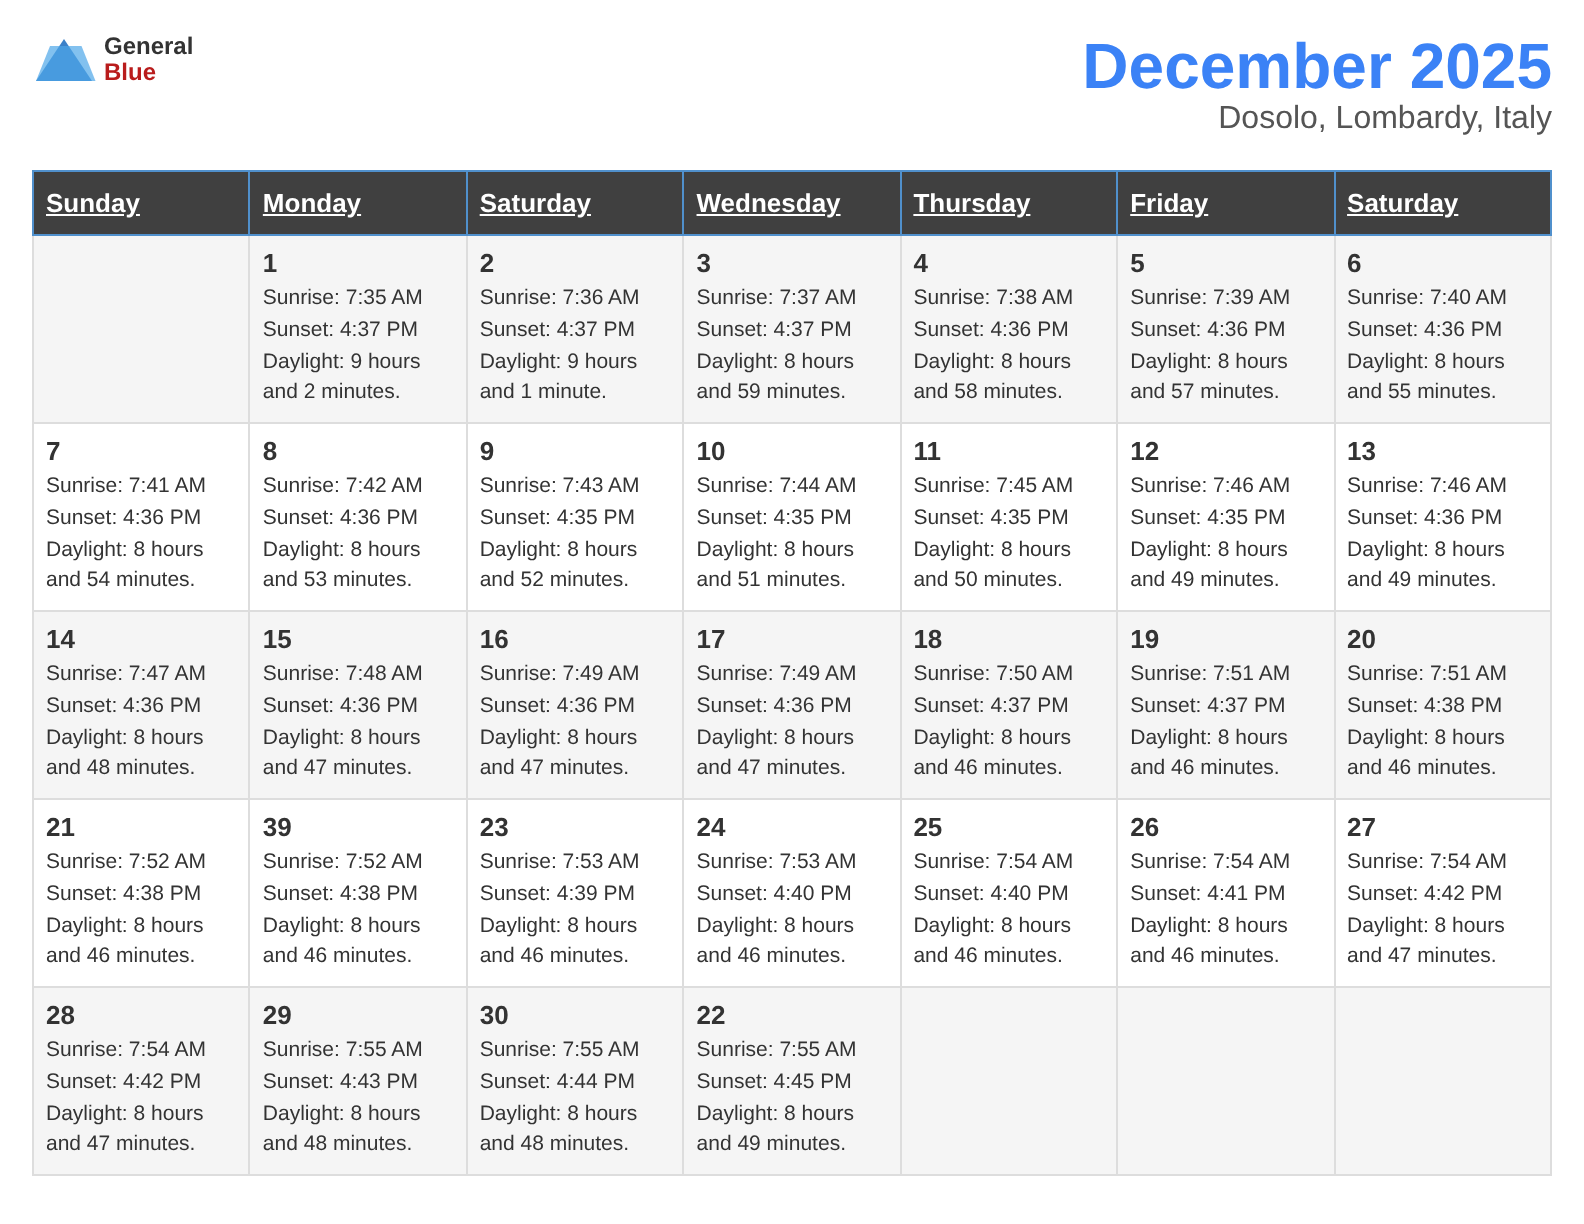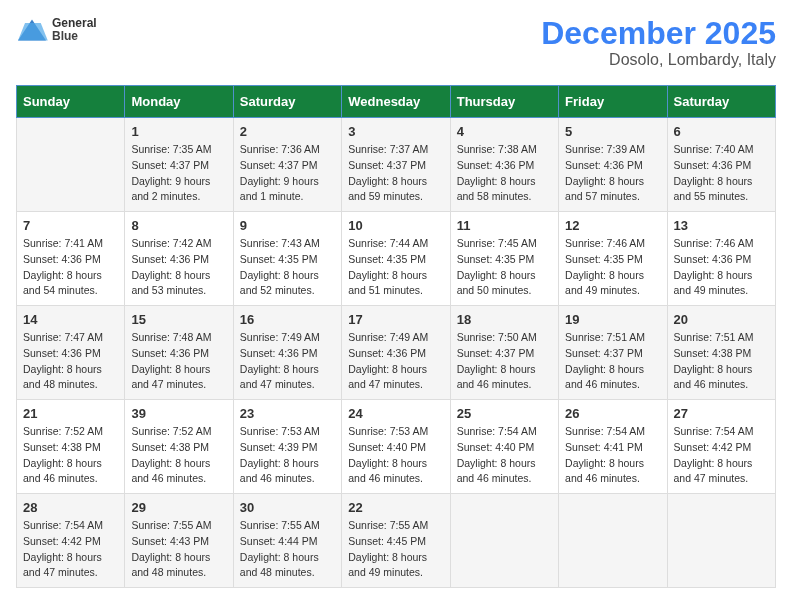--- a/index.html
+++ b/index.html
@@ -20,21 +20,21 @@
       display: flex;
       align-items: center;
       gap: 4px;
     }
     .logo-text {
       font-size: 12px;
       font-weight: bold;
       line-height: 1.1;
     }
     .logo-general { color: #333; }
-    .logo-blue { color: #404040; }
+    .logo-blue { color: #b91c1c; }
     .logo-icon {
       width: 32px;
       height: 28px;
     }
     .title-block { text-align: right; }
     .month-title {
       font-size: 32px;
       font-weight: bold;
       color: #3b82f6;
       line-height: 1.1;
@@ -42,22 +42,23 @@
     .location {
       font-size: 16px;
       color: #555;
     }
     table {
       width: 100%;
       border-collapse: collapse;
       font-size: 11px;
     }
     thead tr {
-      background-color: #15803d;
+      background-color: #404040;
       color: #fff;
+      text-decoration: underline;
     }
     thead th {
       padding: 8px 6px;
       text-align: left;
       font-size: 13px;
       font-weight: bold;
       border: 1px solid #5090cc;
     }
     tbody tr {
       vertical-align: top;

